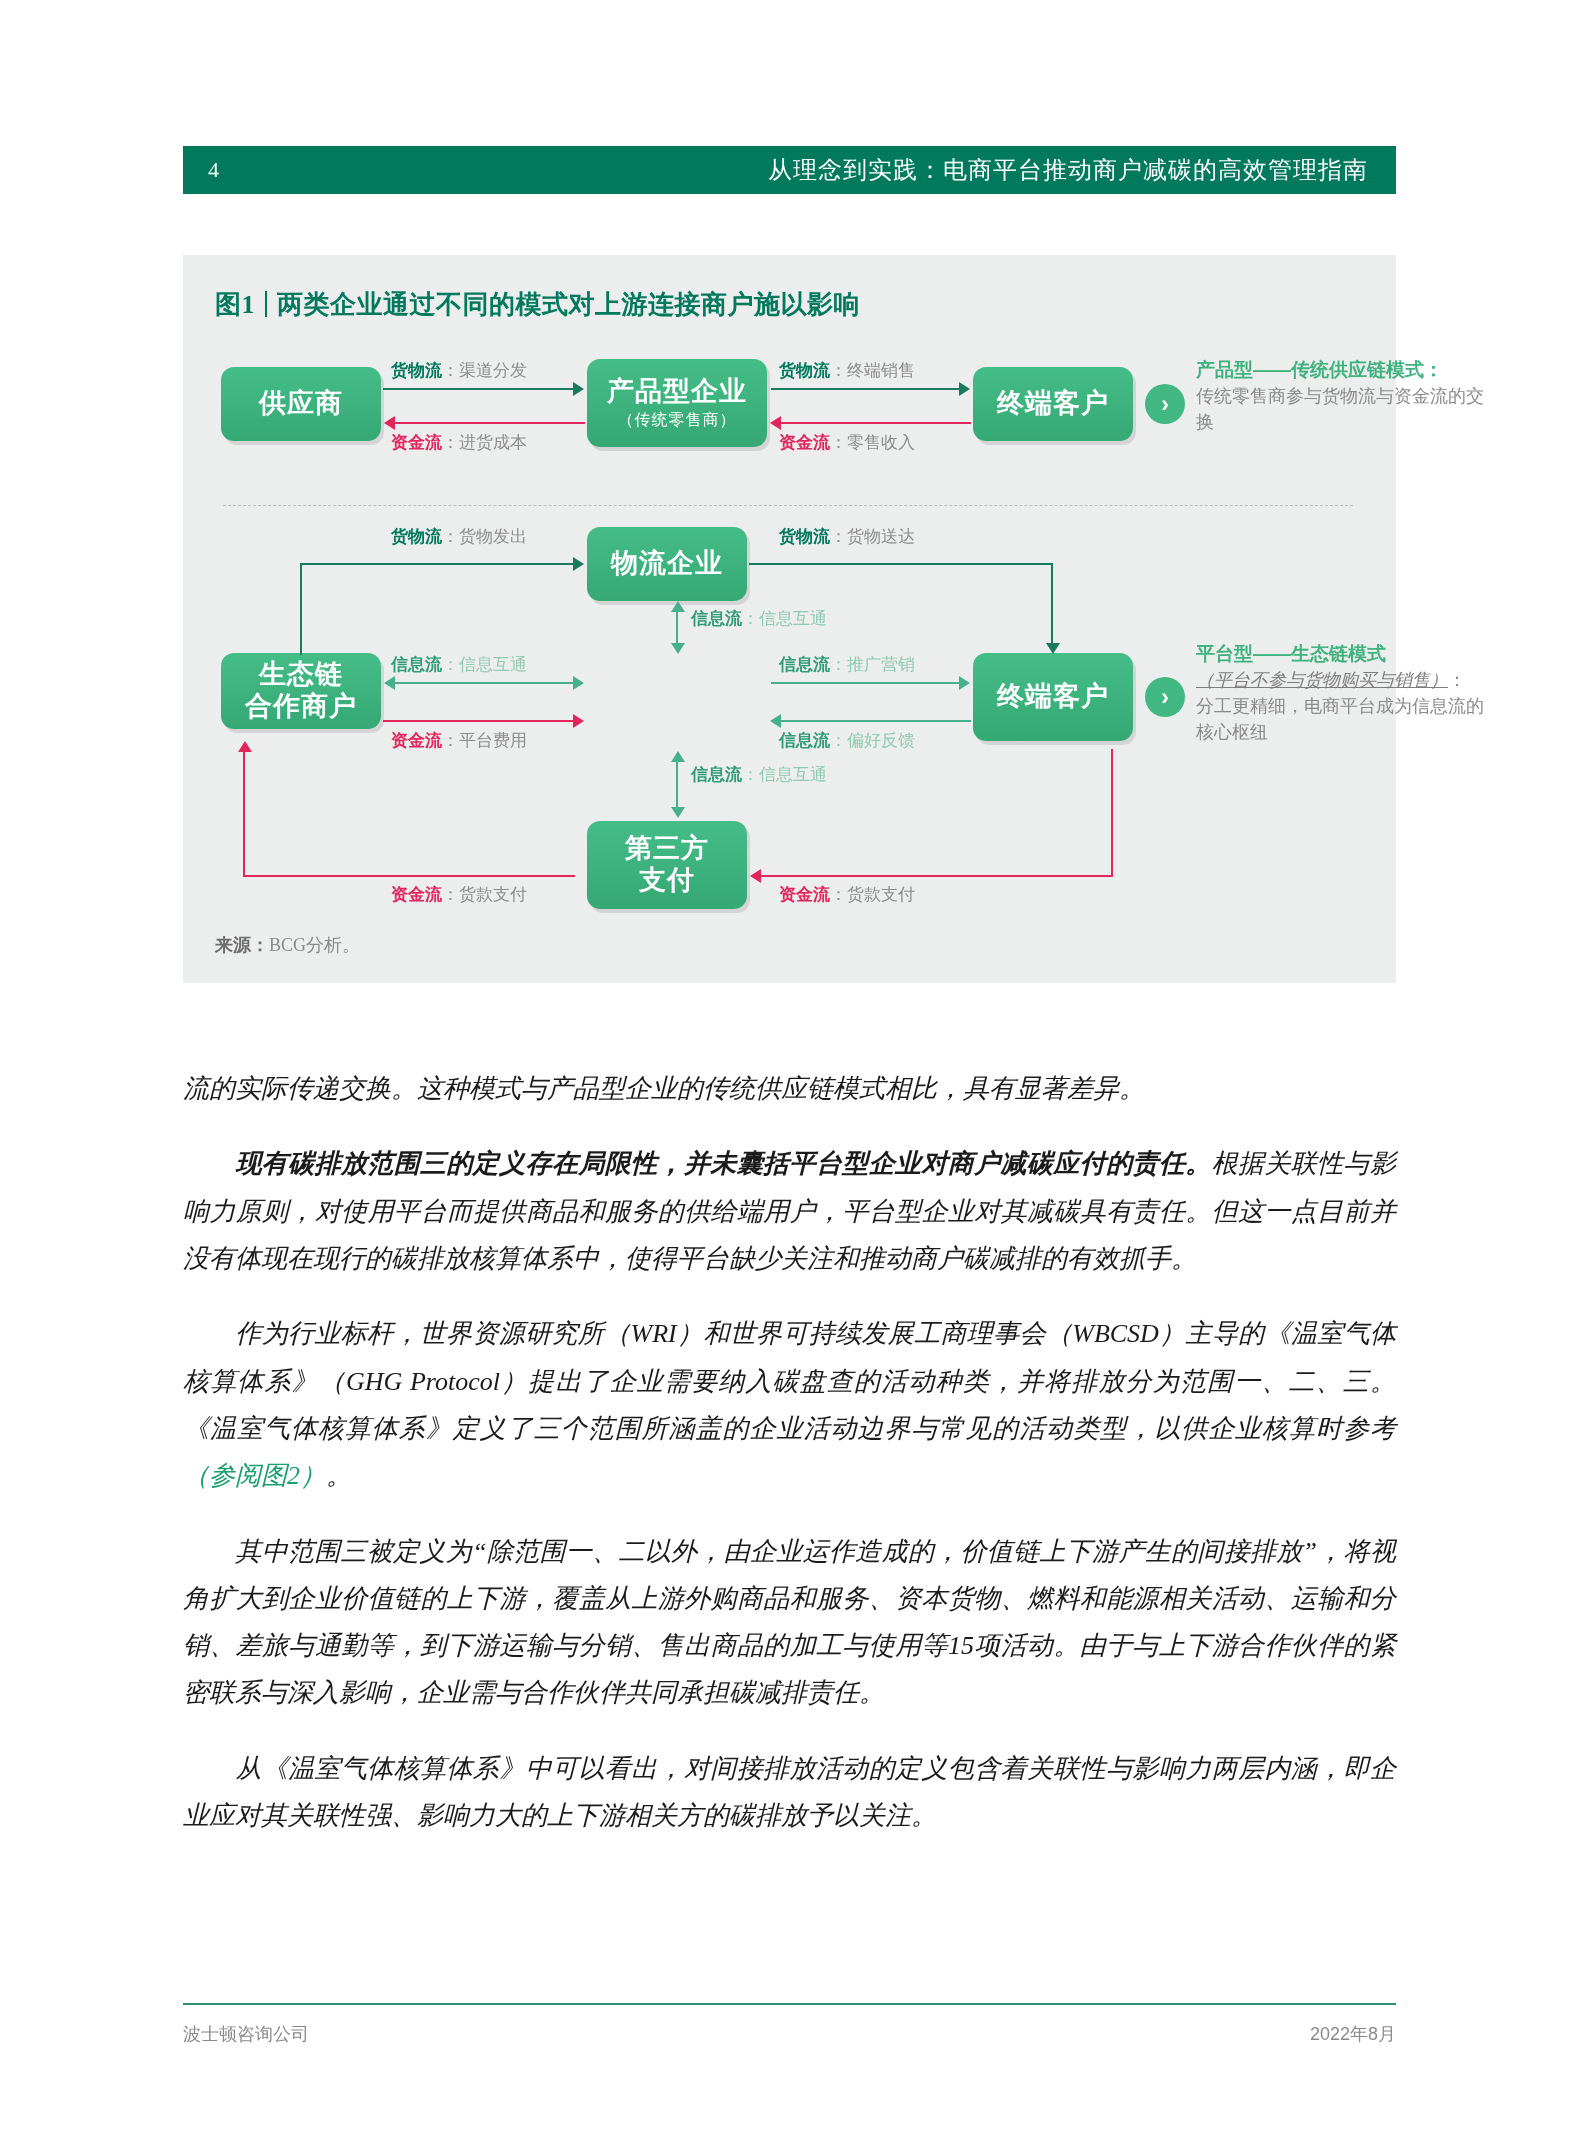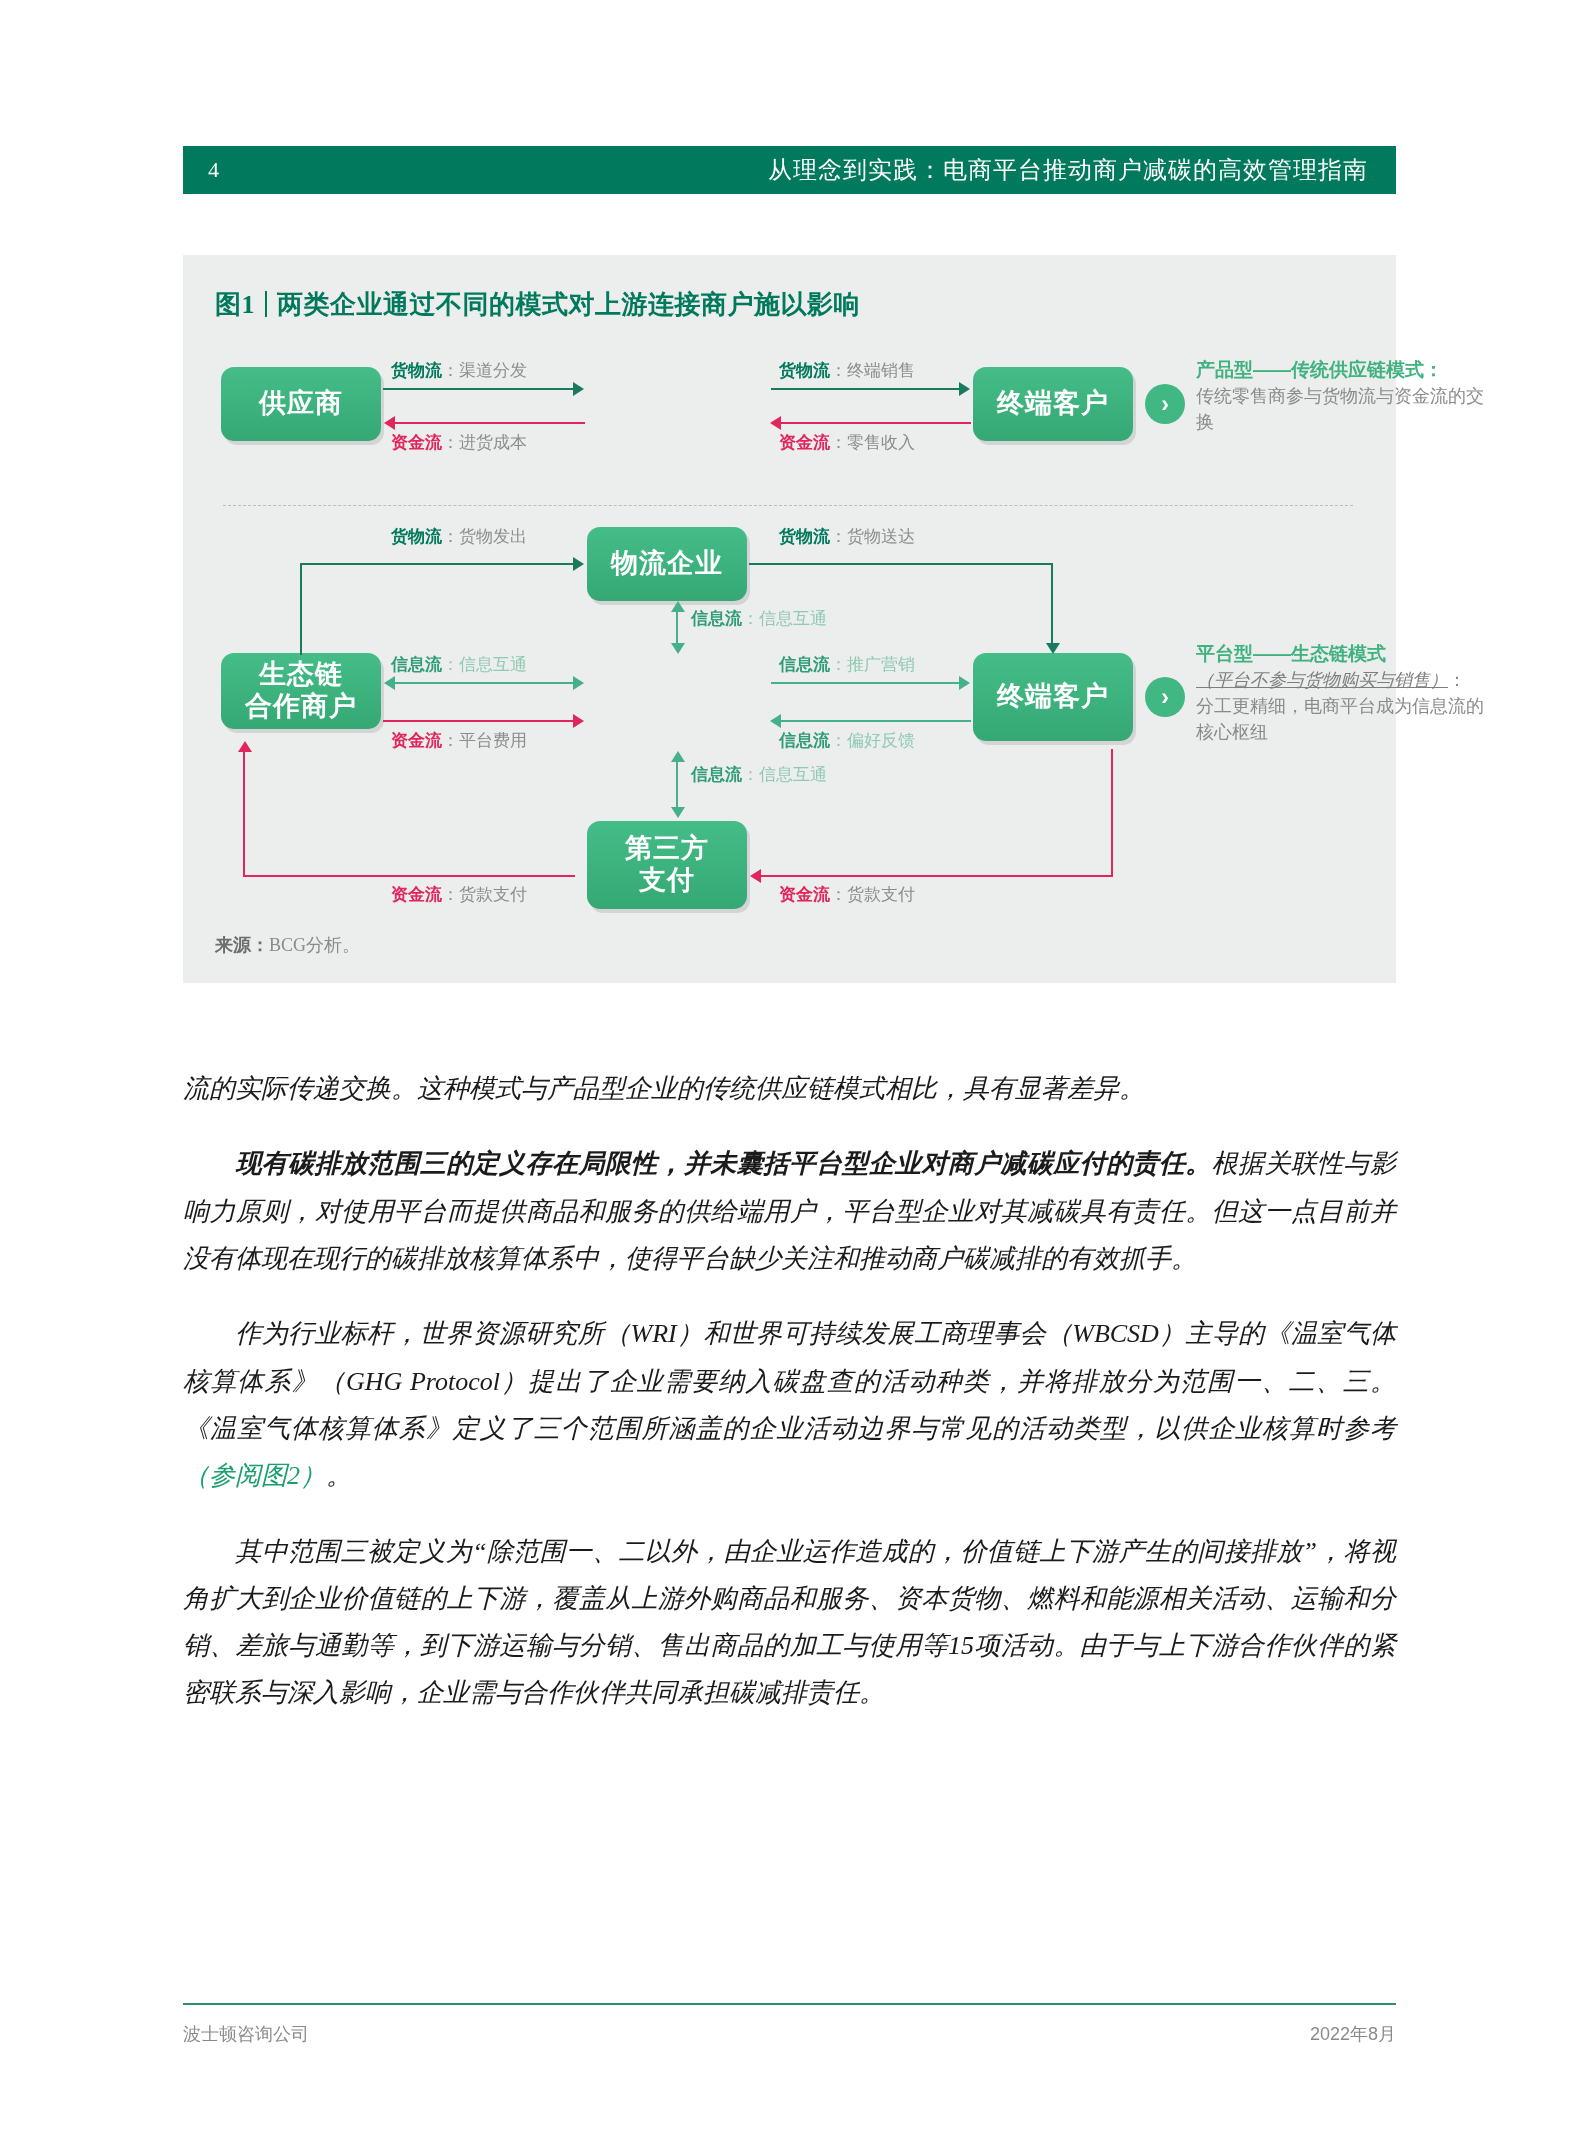--- a/index.html
+++ b/index.html
@@ -163,20 +163,24 @@
   <div class="fig-title">
     <span>图1</span><span class="bar"></span><span>两类企业通过不同的模式对上游连接商户施以影响</span>
   </div>
 
   <div class="diagram">
 
     <div class="node" style="left:38px;top:112px;width:160px;height:74px;">
       <span class="n-main">供应商</span>
     </div>
 
+    <div class="node" style="left:404px;top:104px;width:180px;height:88px;">
+      <span class="n-main">产品型企业</span>
+      <span class="n-sub">（传统零售商）</span>
+    </div>
 
     <div class="node" style="left:790px;top:112px;width:160px;height:74px;">
       <span class="n-main">终端客户</span>
     </div>
 
     <div class="ln h" style="left:200px;top:133px;width:190px;"></div>
     <div class="ah r" style="left:390px;top:127px;"></div>
     <div class="flab goods" style="left:208px;top:104px;">
       <span class="k">货物流</span><span class="v">：</span><span class="v">渠道分发</span>
     </div>
@@ -320,20 +324,23 @@
   </p>
 
   <p class="bt">
     <span class="ind"></span><span>作为行业标杆，世界资源研究所（WRI）和世界可持续发展工商理事会（WBCSD）主导的《温室气体核算体系》（GHG Protocol）提出了企业需要纳入碳盘查的活动种类，并将排放分为范围一、二、三。《温室气体核算体系》定义了三个范围所涵盖的企业活动边界与常见的活动类型，以供企业核算时参考</span><span class="green">（参阅图2）</span><span>。</span>
   </p>
 
   <p class="bt">
     <span class="ind"></span><span>其中范围三被定义为“除范围一、二以外，由企业运作造成的，价值链上下游产生的间接排放”，将视角扩大到企业价值链的上下游，覆盖从上游外购商品和服务、资本货物、燃料和能源相关活动、运输和分销、差旅与通勤等，到下游运输与分销、售出商品的加工与使用等15项活动。由于与上下游合作伙伴的紧密联系与深入影响，企业需与合作伙伴共同承担碳减排责任。</span>
   </p>
 
+  <p class="bt">
+    <span class="ind"></span><span>从《温室气体核算体系》中可以看出，对间接排放活动的定义包含着关联性与影响力两层内涵，即企业应对其关联性强、影响力大的上下游相关方的碳排放予以关注。</span>
+  </p>
 
 </div>
 
 <div class="footer-rule"></div>
 <div class="footer">
   <span>波士顿咨询公司</span>
   <span>2022年8月</span>
 </div>
 
 </body></html>

